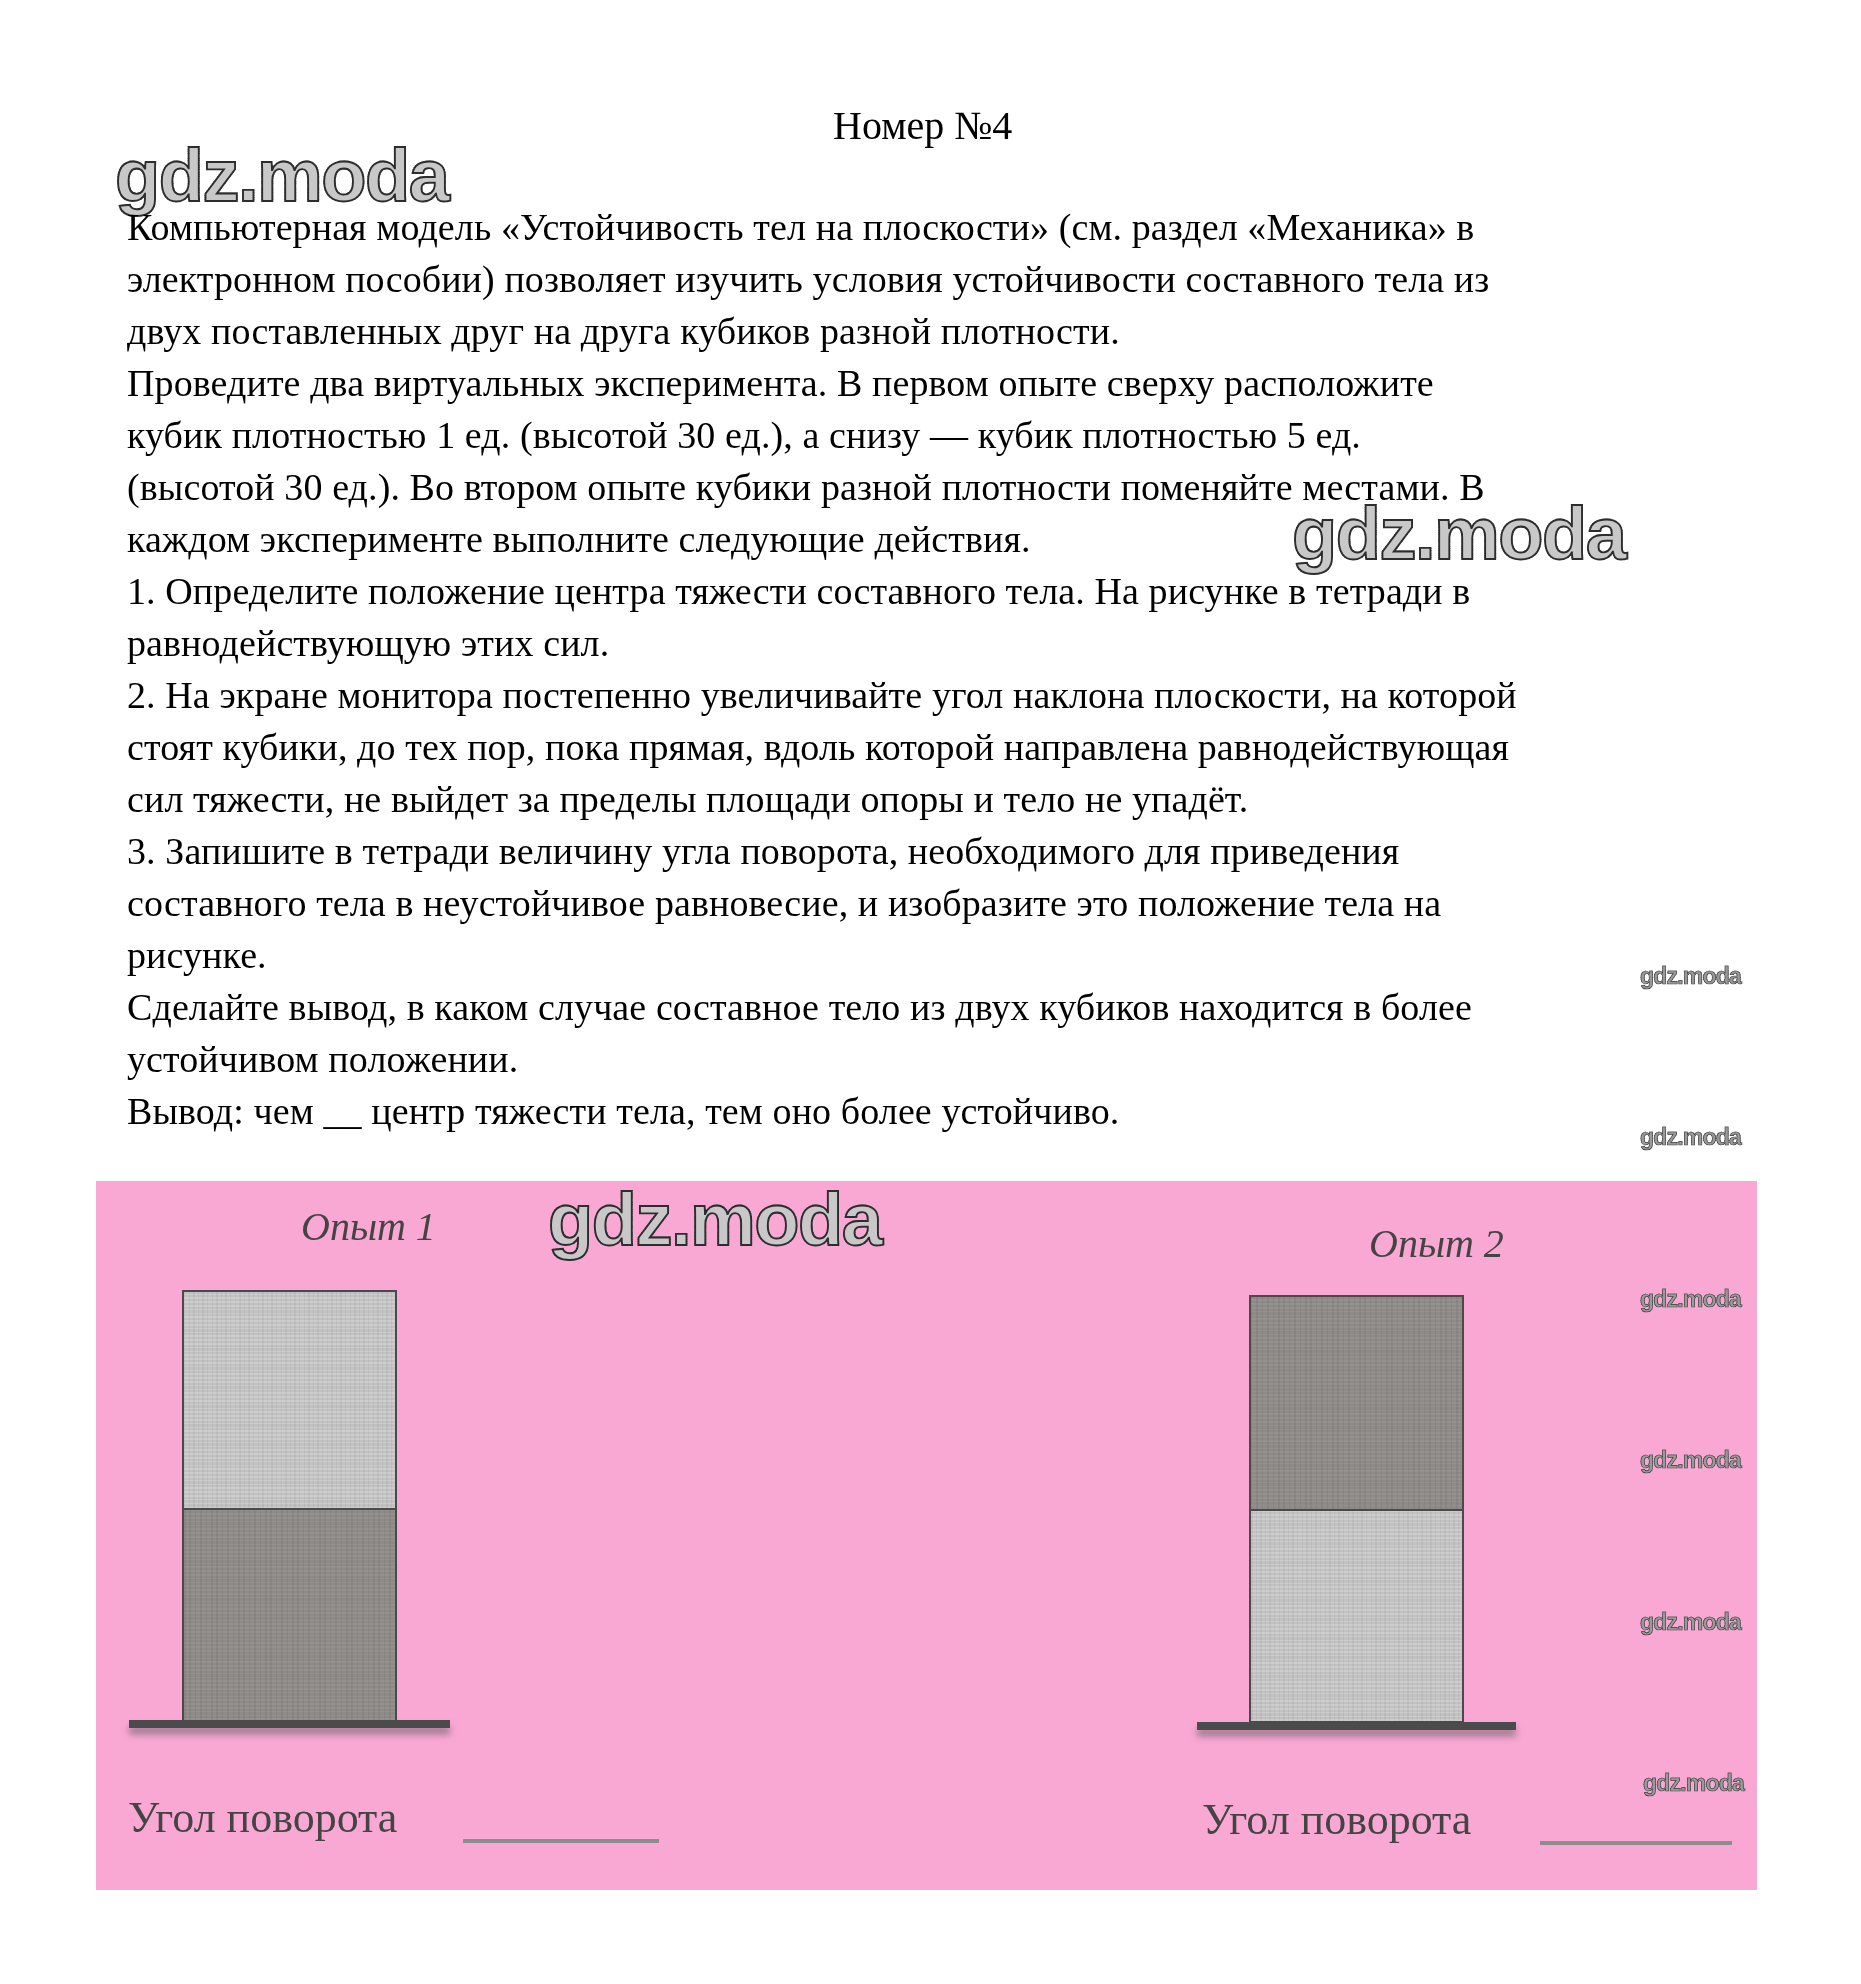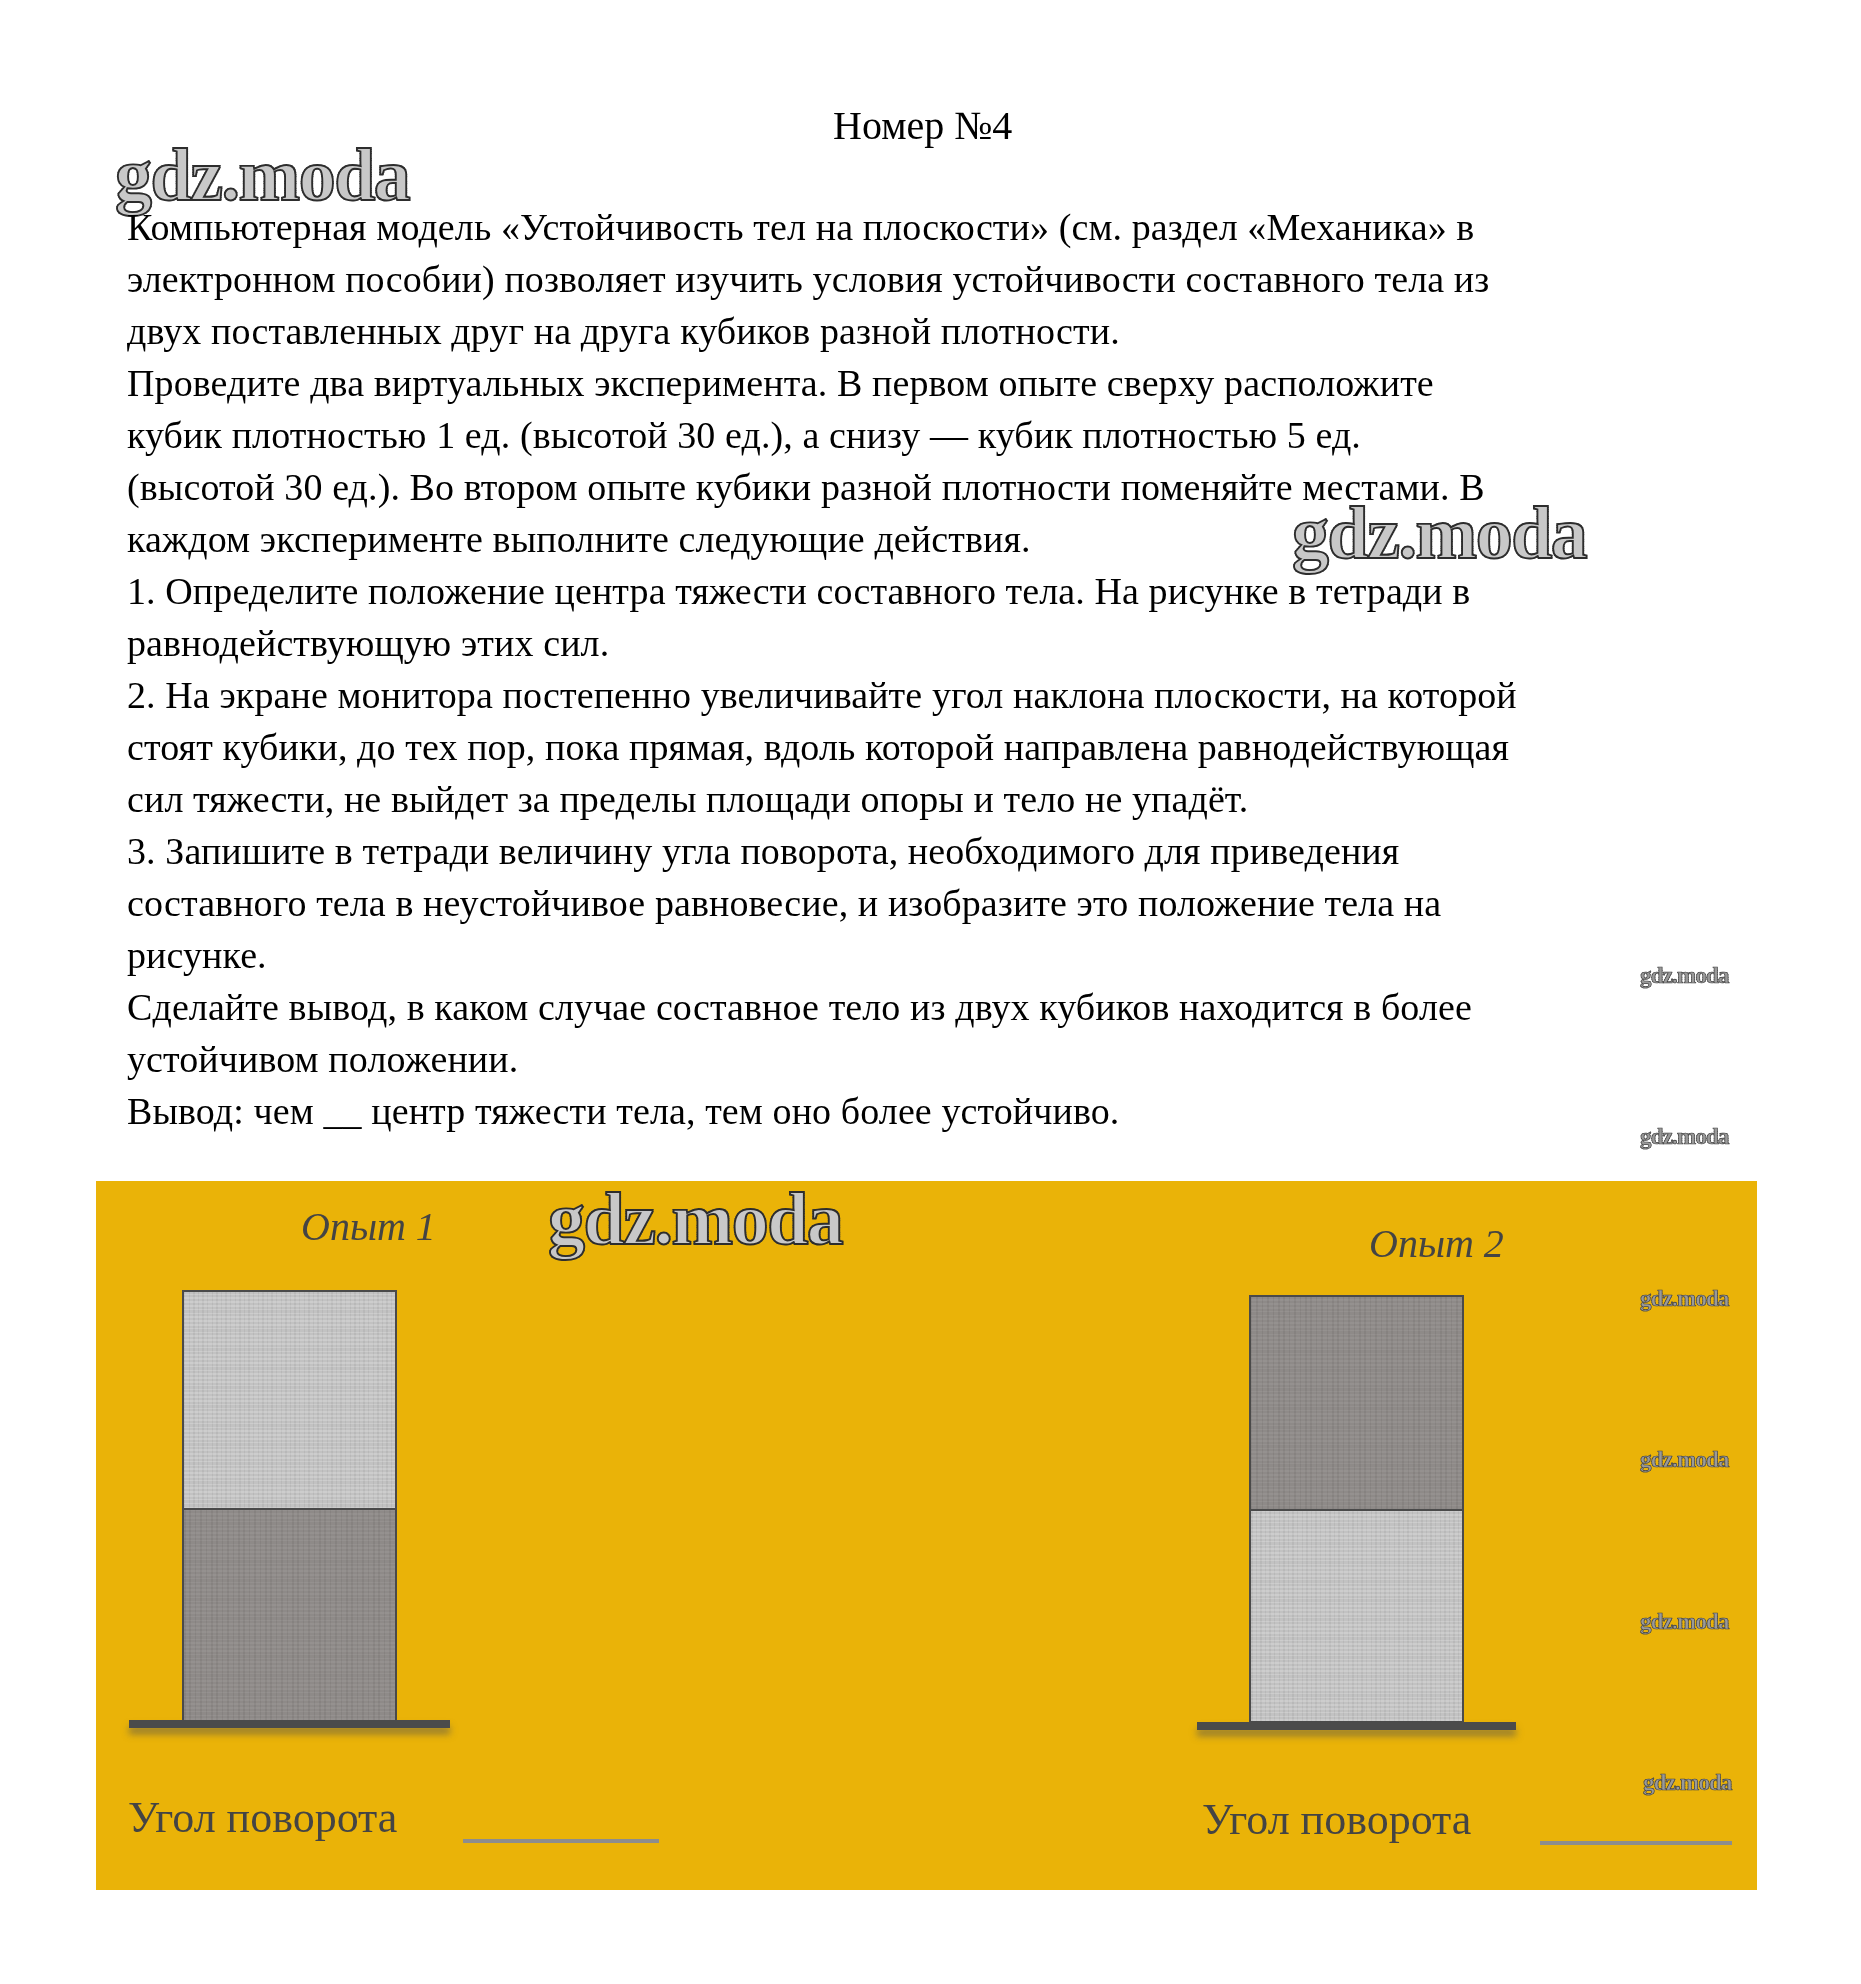--- a/index.html
+++ b/index.html
@@ -1,27 +1,27 @@
 <!DOCTYPE html>
 <html style="font-size:12.3px"><head>
 <meta charset="utf-8">
 <style>
   html, body { margin: 0; padding: 0; background: #ffffff; }
   body { width: 1861px; height: 1985px; position: relative; overflow: hidden;
          font-family: "Liberation Serif", "DejaVu Serif", serif; color: #000; }
   .title { position: absolute; left: 833px; top: 103px; font-size: 40px; line-height: 46px; white-space: nowrap; }
   .body-text { position: absolute; left: 91px; top: 201px; width: 1692px; margin-left: 36px; }
   .line { font-size: 38px; line-height: 52px; height: 52px; white-space: nowrap; letter-spacing: 0.1px; }
-  .wm { position: absolute; font-family: Liberation Serif, serif; font-weight: bold;
+  .wm { position: absolute; font-family: Liberation Sans, sans-serif; font-weight: bold;
         color: #b9b9b9; -webkit-text-stroke: 1.5px #3a3a3a; white-space: nowrap; letter-spacing: -1.5px;
         background-image: repeating-linear-gradient(0deg, #555 0 0.8px, transparent 0.8px 2.3px);
         -webkit-background-clip: text; background-clip: text; }
   .wm.big { font-size: 74px; line-height: 77px; -webkit-text-stroke: 1.9px #2d2d2d; color: #c8c8c8; }
   .wm.small { font-size: 23px; line-height: 26px; -webkit-text-stroke: 0.7px #444; color: #9a9a9a; letter-spacing: -0.8px; }
-  .figure { position: absolute; left: 96px; top: 1181px; width: 1661px; height: 709px; background: #eab308; }
+  .figure { position: absolute; left: 96px; top: 1181px; width: 1661px; height: 709px; background: #f9a8d4; }
   .exp-label { position: absolute; font-style: italic; font-size: 40px; color: #444; white-space: nowrap;
                font-family: "Liberation Serif", "DejaVu Serif", serif; }
   .cube { position: absolute; border: 2.3px solid #4a4a4a; box-sizing: border-box; }
   .cube.light { background: #c2c2c2;
      background-image: repeating-linear-gradient(0deg, rgba(255,255,255,0.18) 0 1.5px, transparent 1.5px 3.8px),
                        repeating-linear-gradient(90deg, rgba(0,0,0,0.05) 0 1.5px, transparent 1.5px 4.6px); }
   .cube.dark { background: #8e8a88;
      background-image: repeating-linear-gradient(0deg, rgba(255,255,255,0.06) 0 1.5px, transparent 1.5px 3.8px),
                        repeating-linear-gradient(90deg, rgba(0,0,0,0.06) 0 1.5px, transparent 1.5px 5.4px); }
   .ground { position: absolute; height: 7.7px; background: #4b4b4b; box-shadow: 0 6.2px 7.7px rgba(80,80,80,0.55); }

